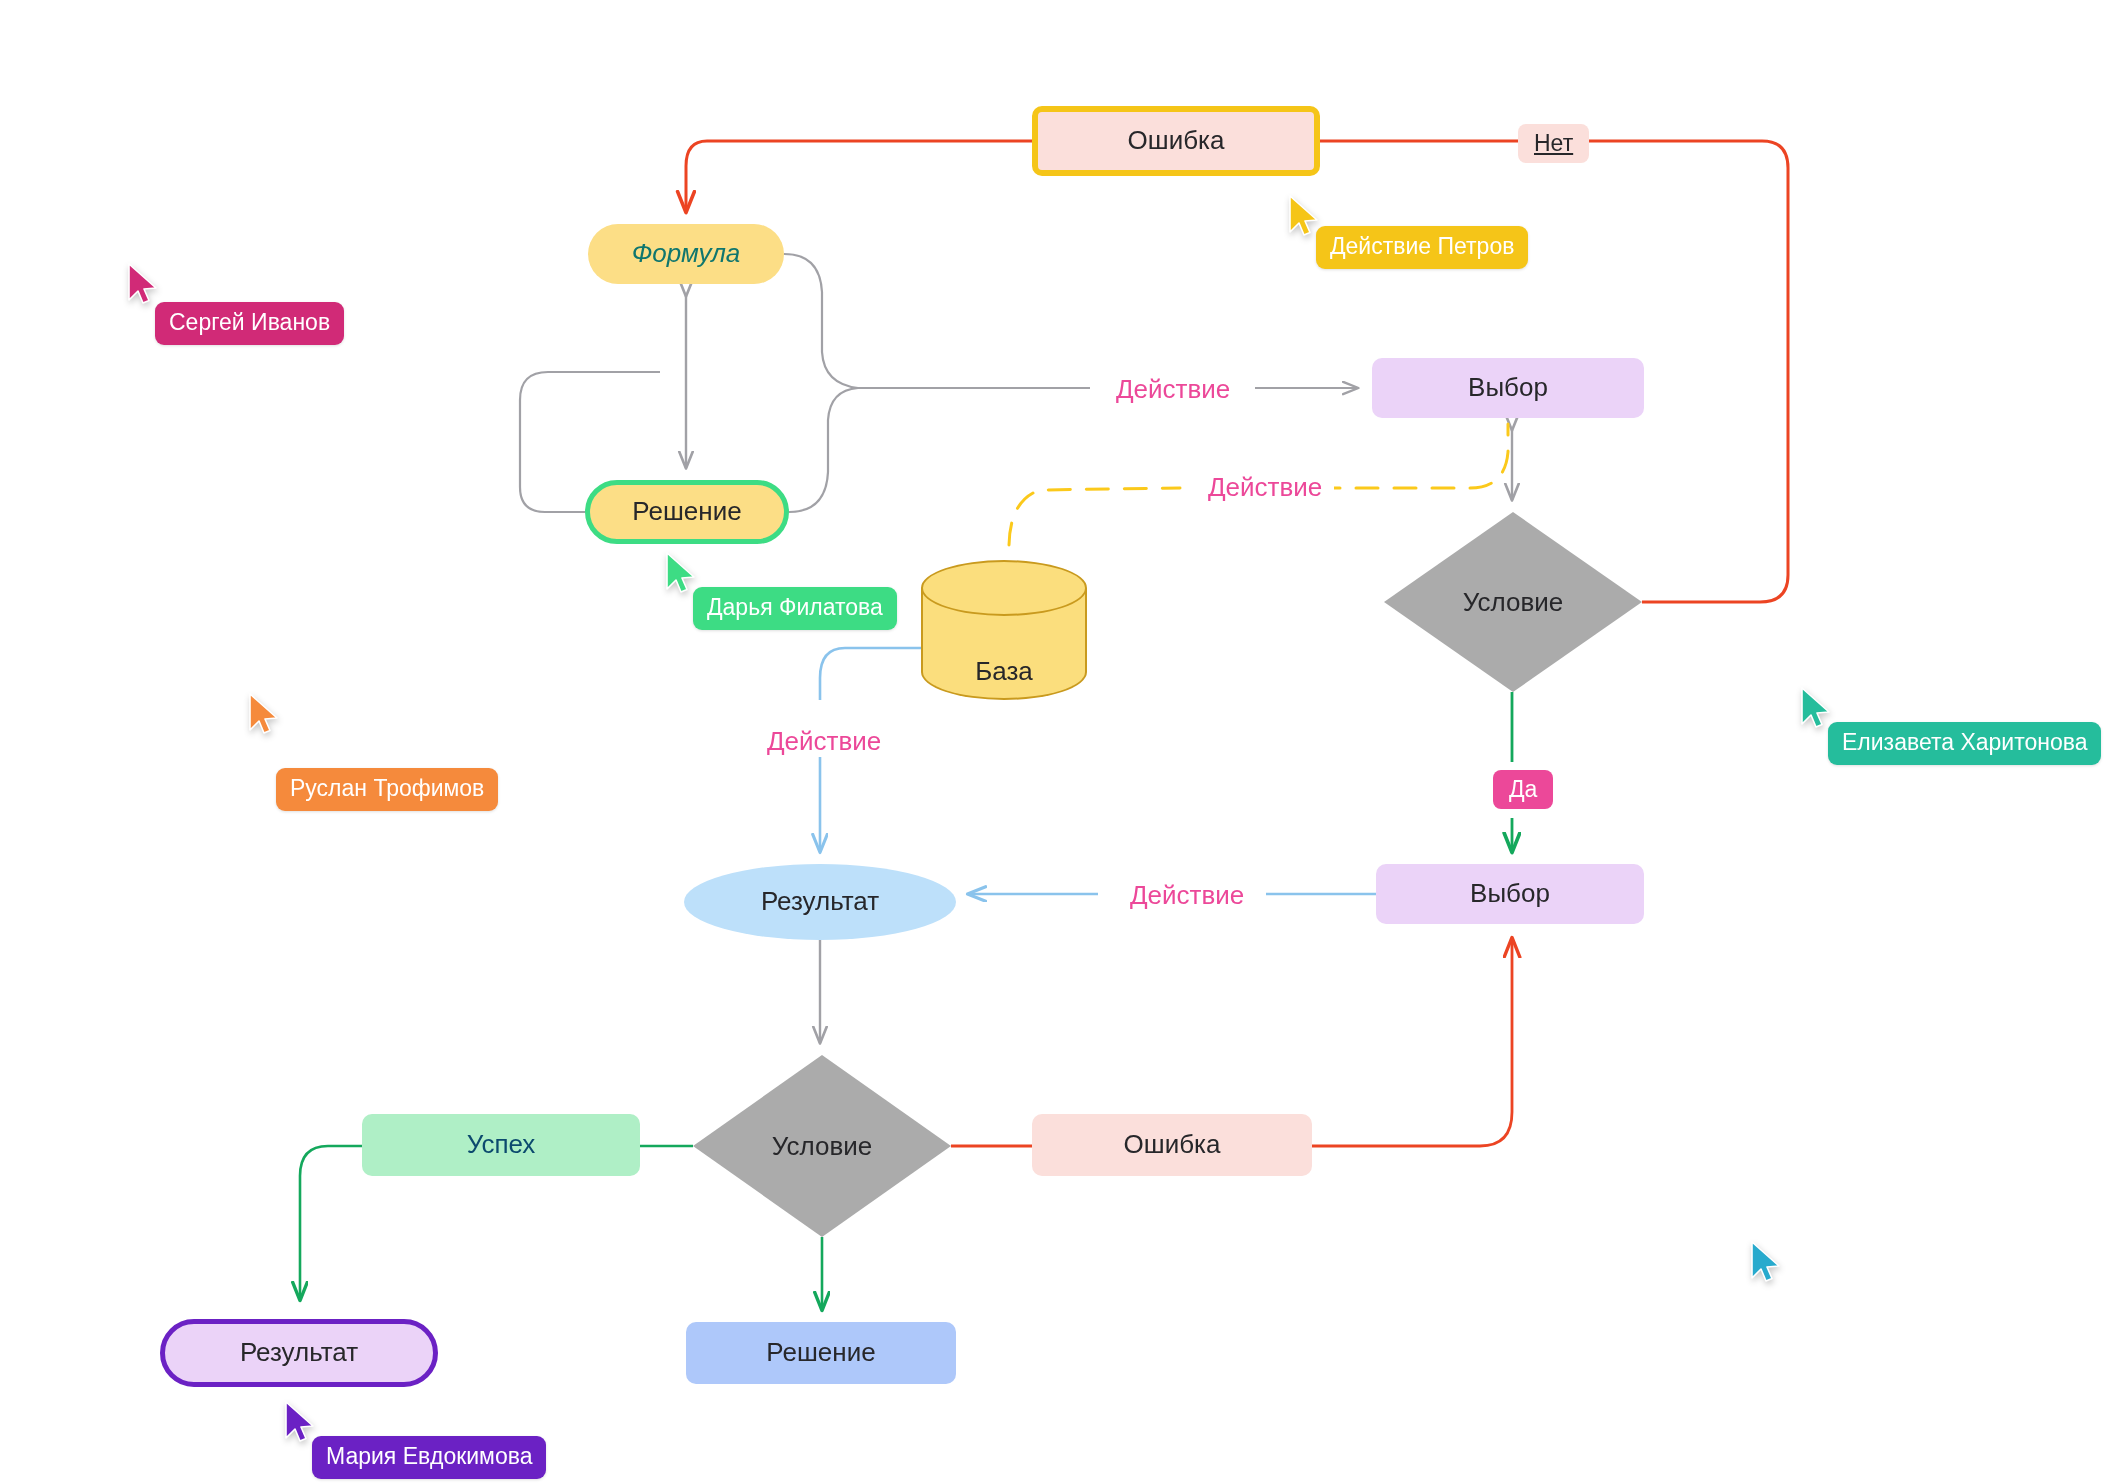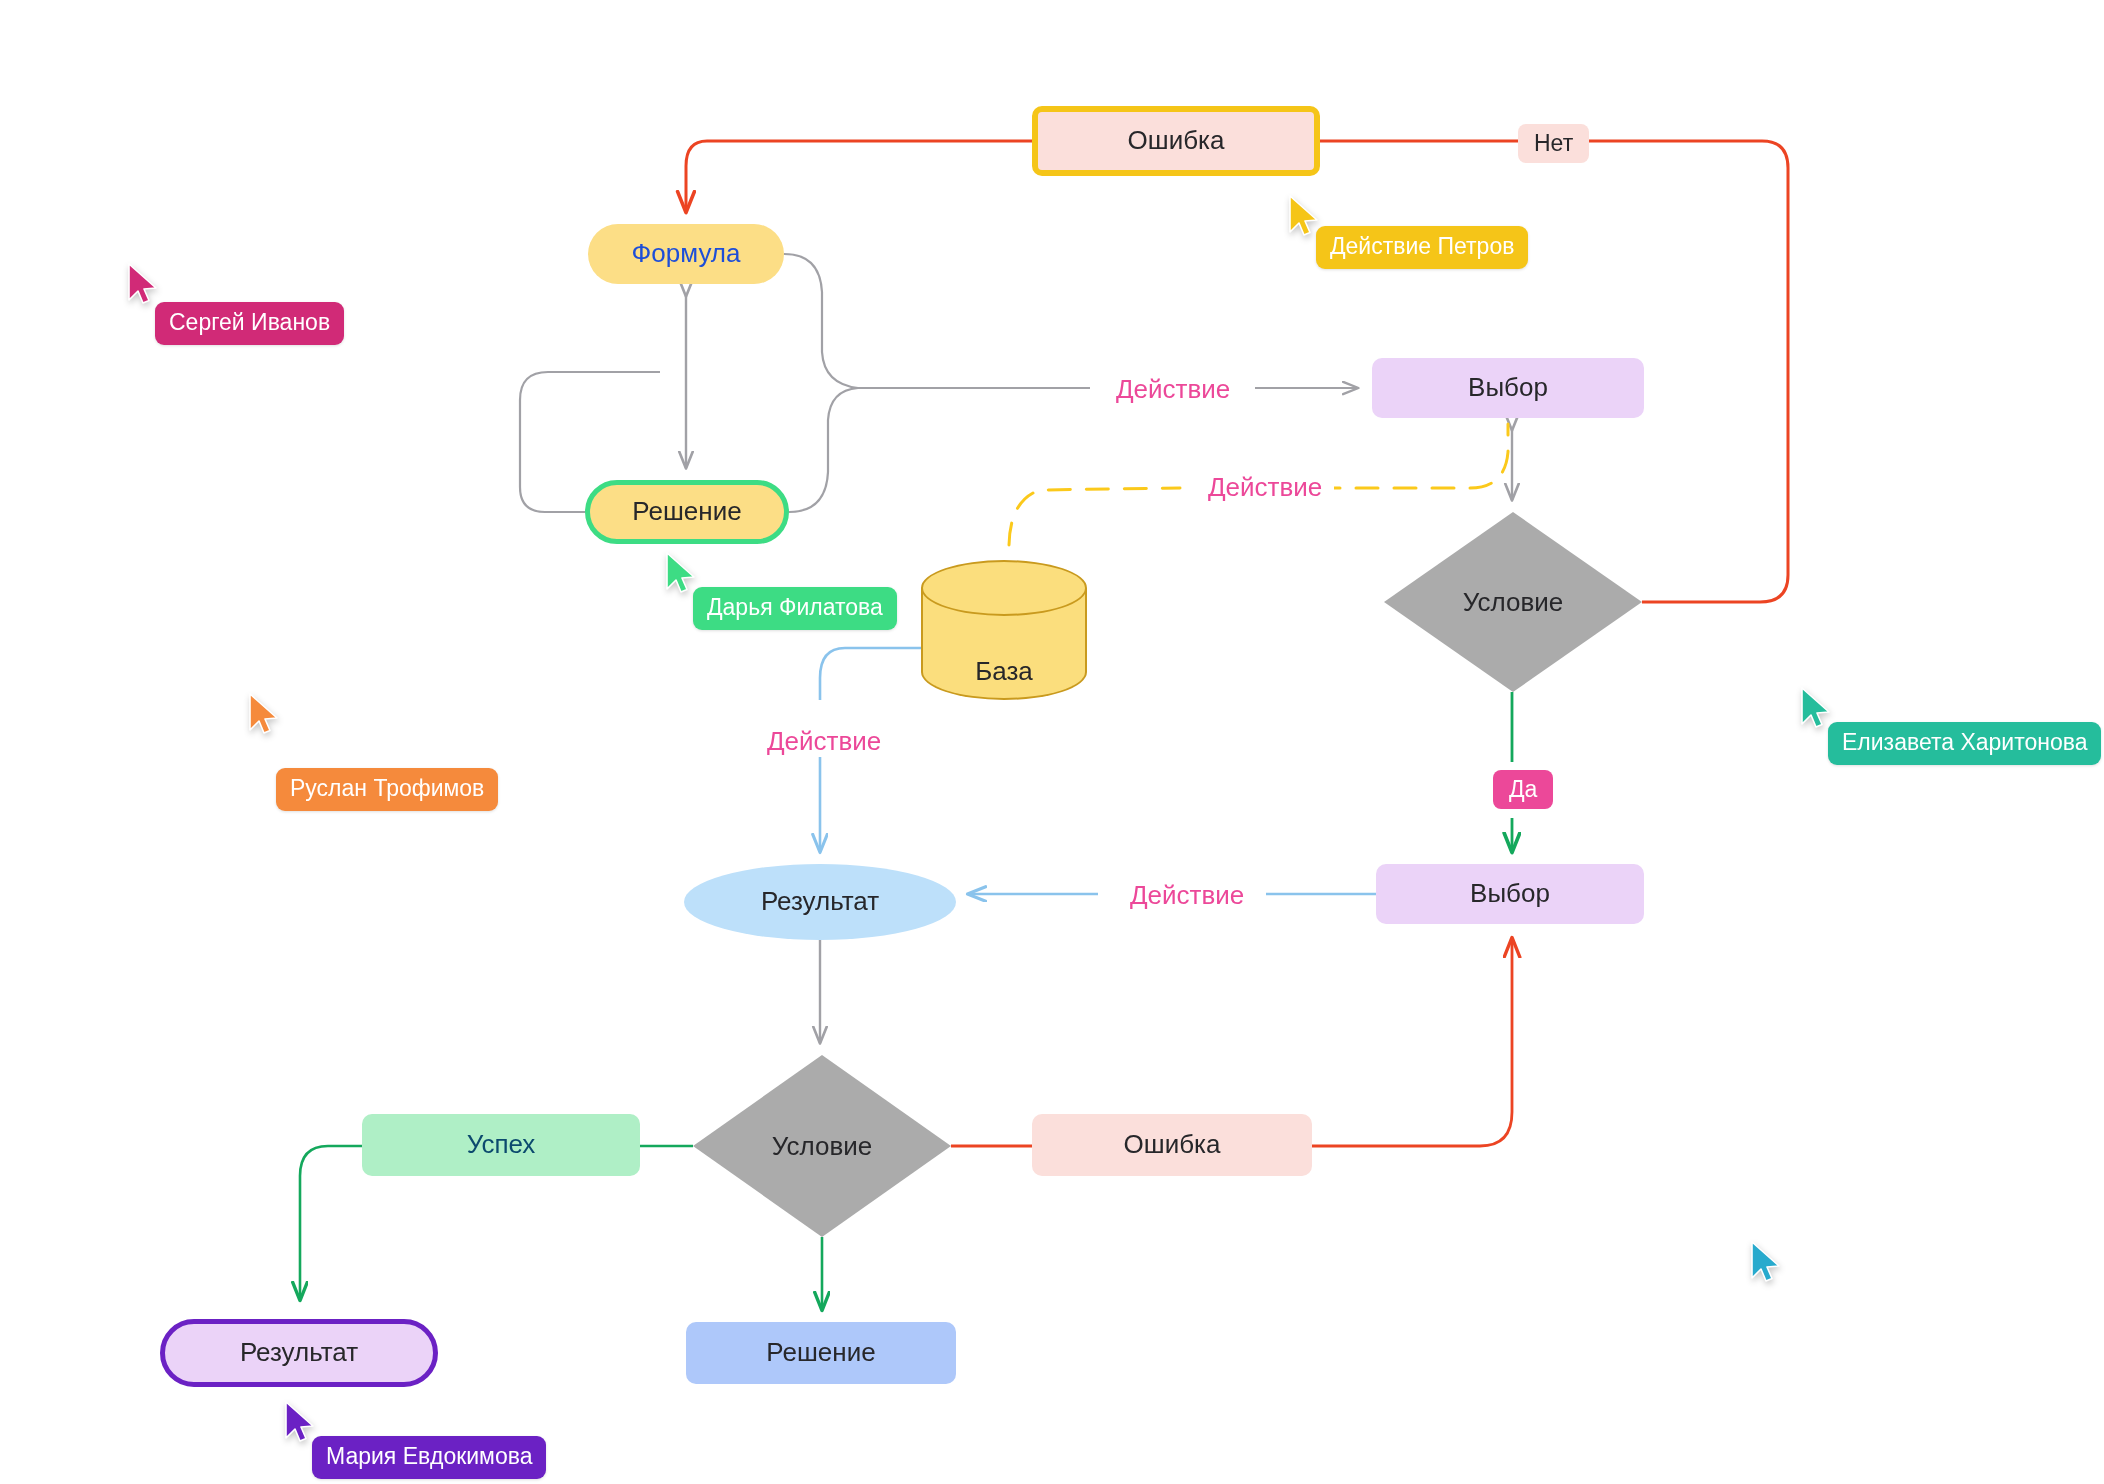--- a/index.html
+++ b/index.html
@@ -192,21 +192,21 @@
 
     <path d="M1312,1146 L1480,1146 Q1512,1146 1512,1112 L1512,938" fill="none" stroke="#EC4423" stroke-width="2.8" marker-end="url(#ah-red)"></path>
 
     <path d="M822,1237 L822,1310" fill="none" stroke="#14A85C" stroke-width="2.6" marker-end="url(#ah-green)"></path>
   </svg>
 
   <div id="node-layer">
       <div class="node n-rounded sel-yellow" style="left: 1032px; top: 106px; width: 288px; height: 70px; background: rgb(251, 223, 219); color: rgb(39, 39, 42); border-color: rgb(245, 197, 24);">
         <span>Ошибка</span>
       </div>
-      <div class="node n-pill" style="left: 588px; top: 224px; width: 196px; height: 60px; background: rgb(252, 222, 134); color: #1d4ed8;">
+      <div class="node n-pill" style="left: 588px; top: 224px; width: 196px; height: 60px; background: rgb(252, 222, 134); color: #0f766e; font-style: italic;">
         <span>Формула</span>
       </div>
       <div class="node n-pill sel-green" style="left: 585px; top: 480px; width: 204px; height: 64px; background: rgb(252, 222, 134); color: rgb(39, 39, 42); border-color: rgb(61, 220, 132);">
         <span>Решение</span>
       </div>
       <div class="node n-rounded" style="left: 1372px; top: 358px; width: 272px; height: 60px; background: rgb(235, 211, 248); color: rgb(39, 39, 42);">
         <span>Выбор</span>
       </div>
       <div class="node n-rounded" style="left: 1376px; top: 864px; width: 268px; height: 60px; background: rgb(235, 211, 248); color: rgb(39, 39, 42);">
         <span>Выбор</span>
@@ -243,21 +243,21 @@
         <div class="diamond-shape" style="background: rgb(171, 171, 171);"></div>
         <div class="diamond-label">Условие</div>
       </div>
     </div>
 
   <div id="label-layer">
       <div class="edge-label" style="left: 1104px; top: 374px;">Действие</div>
       <div class="edge-label" style="left: 1196px; top: 472px;">Действие</div>
       <div class="edge-label" style="left: 755px; top: 726px;">Действие</div>
       <div class="edge-label" style="left: 1118px; top: 880px;">Действие</div>
-      <div class="edge-chip" style="left: 1518px; top: 124px; background: rgb(251, 223, 219); color: rgb(39, 39, 42);">Нет</div>
+      <div class="edge-chip" style="left: 1518px; top: 124px; background: rgb(251, 223, 219); color: rgb(39, 39, 42); text-decoration: underline;">Нет</div>
       <div class="edge-chip" style="left: 1480px; top: 770px; background: #ec4899; color: rgb(255, 255, 255); margin-left: 13px;">Да</div>
     </div>
 
   <div id="cursor-layer">
       <div class="cursor-grp" style="left: 127px; top: 262px;">
         <svg class="cursor-arrow" viewBox="0 0 34 44">
           <path d="M2,2 L2,38 L11,29 L16,41 L22,38.5 L17,27 L29,26 Z" fill="#D12A77" stroke="#ffffff" stroke-width="1.6" stroke-linejoin="round"></path>
         </svg>
         <div class="cursor-name" style="left: 28px; top: 40px; background: rgb(209, 42, 119);">Сергей Иванов</div>
       </div>

